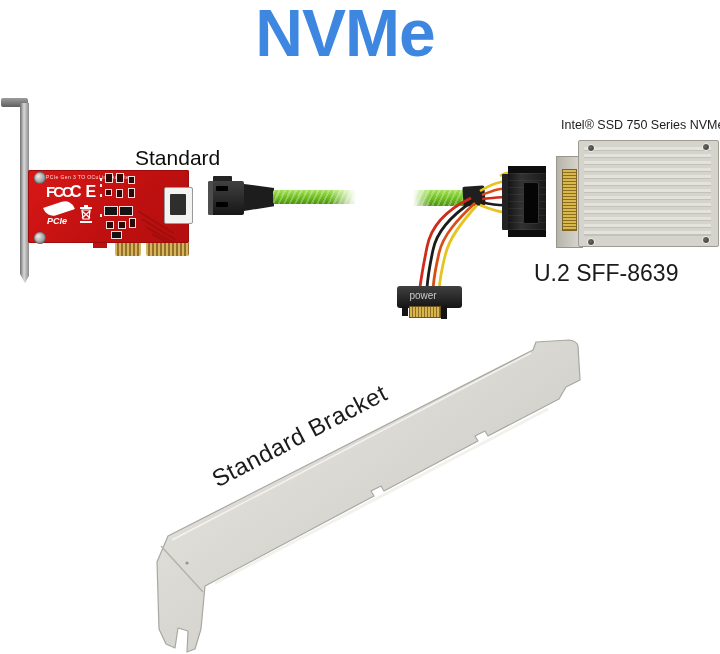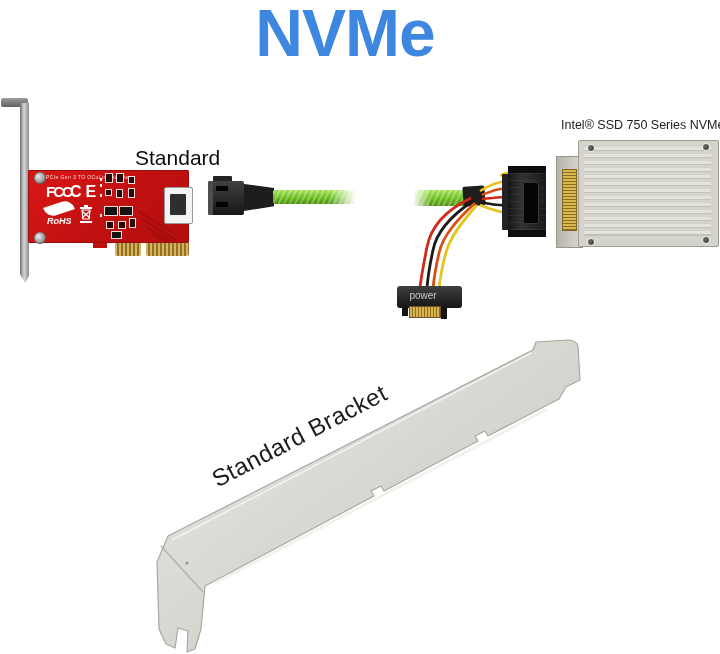--- a/index.html
+++ b/index.html
@@ -110,21 +110,21 @@
   <div class="abs pcib-tab"></div>
   <div class="abs pcib-strip"></div>
 
   <div class="abs card">
     <div class="abs screw" style="left:6px;top:2px;"></div>
     <div class="abs screw" style="left:6px;top:62px;"></div>
     <div class="abs board-text">PCIe Gen 3 TO OCuLink Adapter</div>
     <div class="abs fcc">FCC</div>
     <div class="abs ce">CE</div>
     <div class="abs leaf"></div>
-    <div class="abs rohs">RoHS</div>
+    <div class="abs rohs">PCIe</div>
 
     <svg class="abs" style="left:50px;top:33px;" width="16" height="22" viewBox="0 0 16 22">
       <rect x="2" y="4" width="12" height="2" fill="#fff"></rect>
       <rect x="6" y="2" width="4" height="2" fill="#fff"></rect>
       <path d="M4,7 L12,7 L11,16 L5,16 Z" fill="none" stroke="#fff" stroke-width="1.2"></path>
       <line x1="4" y1="8" x2="12" y2="15" stroke="#fff" stroke-width="1.2"></line>
       <line x1="12" y1="8" x2="4" y2="15" stroke="#fff" stroke-width="1.2"></line>
       <rect x="2" y="18" width="12" height="2" fill="#fff"></rect>
     </svg>
 
@@ -203,20 +203,21 @@
   <div class="abs ssd-label">Intel® SSD 750 Series NVMe</div>
   <div class="abs ssd-frame"></div>
   <div class="abs ssd-gold"></div>
   <div class="abs ssd">
     <div class="abs ridges"></div>
     <div class="abs sscrew" style="left:8px;top:3px;"></div>
     <div class="abs sscrew" style="left:123px;top:2px;"></div>
     <div class="abs sscrew" style="left:8px;top:97px;"></div>
     <div class="abs sscrew" style="left:123px;top:95px;"></div>
   </div>
+  <div class="abs u2-label">U.2 SFF-8639</div>
 
   <div class="abs pwr">
     <div class="abs pwr-label">power</div>
   </div>
   <div class="abs pwr-pins">
     <div class="abs tooth" style="left:0;top:0;width:6px;height:10px;"></div>
     <div class="abs pwr-gold"></div>
     <div class="abs tooth" style="left:39px;top:0;width:6px;height:13px;"></div>
   </div>
 

